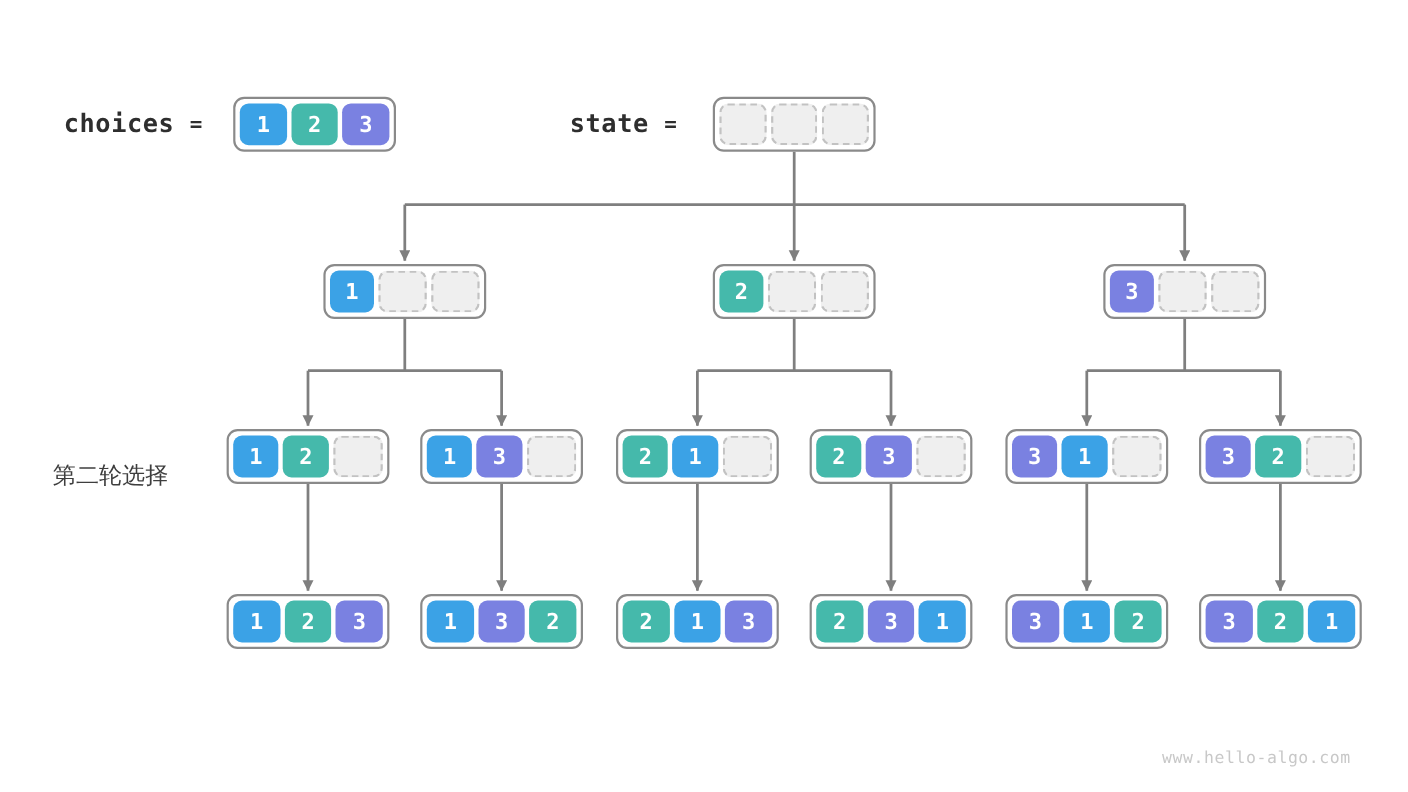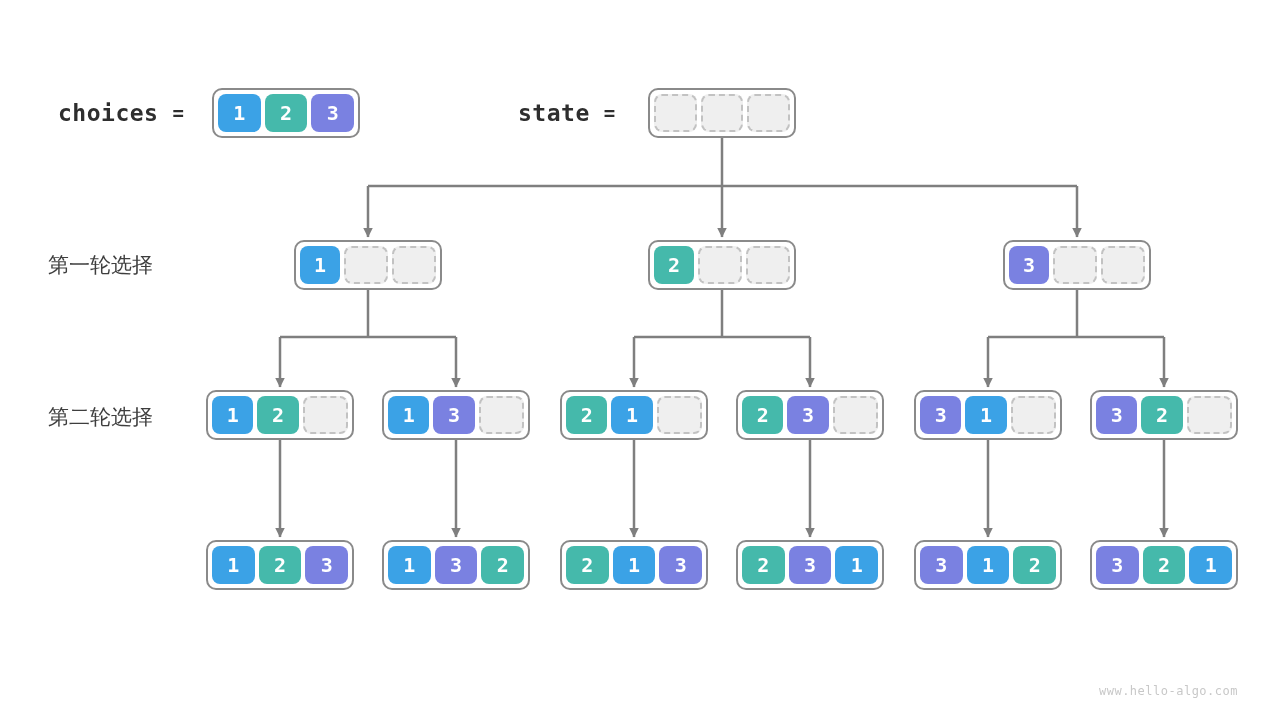--- a/index.html
+++ b/index.html
@@ -65,24 +65,24 @@
     position: absolute;
     left: 48px;
     height: 50px;
     line-height: 50px;
     font-size: 21px;
     color: var(--c-label, #3E3E3E);
     z-index: 2;
   }
   #watermark {
     position: absolute;
-    right: 30px;
+    right: 40px;
     bottom: 22px;
     font-family: "DejaVu Sans Mono", monospace;
-    font-size: 12px;
+    font-size: 15px;
     letter-spacing: 0.5px;
     color: var(--c-watermark, #C8C8C8);
     z-index: 2;
   }
 </style>
 </head>
 <body>
 
 <div id="canvas">
 
@@ -120,22 +120,21 @@
   <div class="code-label" style="left:58px; top:88px">
     <span class="name">choices</span>
     <span class="eq">=</span>
   </div>
 
   <div class="code-label" style="left:518px; top:88px">
     <span class="name">state</span>
     <span class="eq">=</span>
   </div>
 
-  <div class="row-label" style="top:240px">第一轮选择</div>
-  <div class="row-label" style="top:392px">第二轮选择</div>
+  <div class="row-label" style="top:408px">第二轮选择</div>
 
   <div id="watermark">www.hello-algo.com</div>
 
 <div class="abox" style="left: 212px; top: 88px;">
       <div class="cell" style="background: rgb(59, 162, 230);">1</div>
       <div class="cell" style="background: rgb(69, 185, 171);">2</div>
       <div class="cell" style="background: rgb(122, 129, 225);">3</div>
     </div>
     <div class="abox" style="left: 648px; top: 88px;">
       <div class="cell empty"></div>

